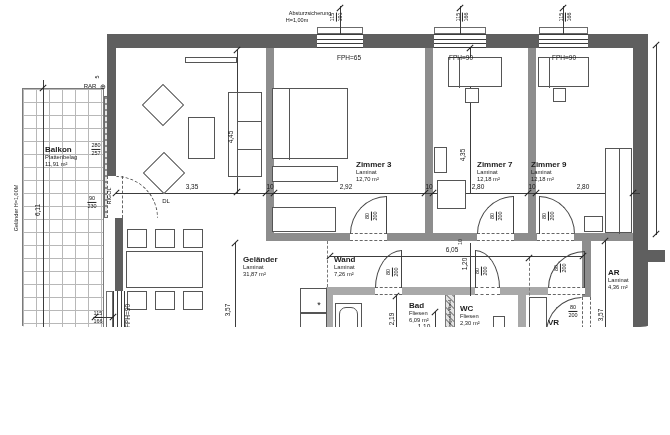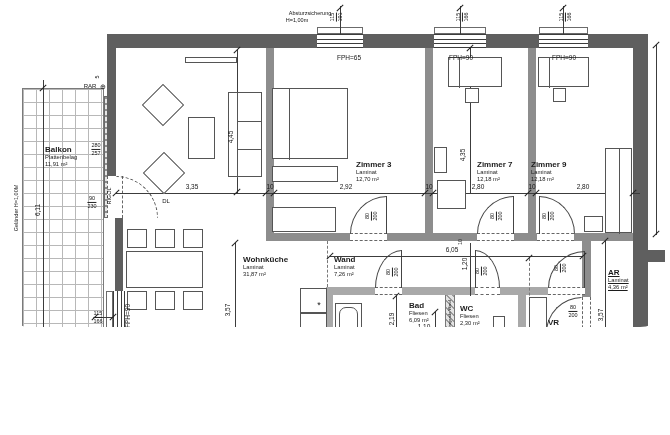--- a/index.html
+++ b/index.html
@@ -229,21 +229,21 @@
   <div class="tri" style="left:544px;top:398px"></div>
   <div class="circle-badge" style="left:549px;top:413px">10</div>
 
   <div id="rooms-layer">
       <div class="room" style="left: 45px; top: 145px;">
         <div class="rn">Balkon</div>
         <div class="rs">Plattenbelag</div>
         <div class="rs">11,91 m²</div>
       </div>
       <div class="room" style="left: 243px; top: 255px;">
-        <div class="rn">Wohnküche</div>
+        <div class="rn">Geländer</div>
         <div class="rs">Laminat</div>
         <div class="rs">31,87 m²</div>
       </div>
       <div class="room" style="left: 356px; top: 160px;">
         <div class="rn">Zimmer 3</div>
         <div class="rs">Laminat</div>
         <div class="rs">12,70 m²</div>
       </div>
       <div class="room" style="left: 477px; top: 160px;">
         <div class="rn">Zimmer 7</div>
@@ -268,21 +268,21 @@
       <div class="room" style="left: 460px; top: 304px;">
         <div class="rn">WC</div>
         <div class="rs">Fliesen</div>
         <div class="rs">2,30 m²</div>
       </div>
       <div class="room" style="left: 548px; top: 318px;">
         <div class="rn">VR</div>
         <div class="rs">Laminat</div>
         <div class="rs">4,25 m²</div>
       </div>
-      <div class="room" style="left: 608px; top: 268px; text-decoration: underline;">
+      <div class="room" style="left: 608px; top: 268px;">
         <div class="rn">AR</div>
         <div class="rs">Laminat</div>
         <div class="rs">4,36 m²</div>
       </div>
     </div>
   <div id="labels-layer">
       <div class="lbl" style="left: 310px; top: 14px; font-size: 5.5px; transform: translate(-50%, -50%);">Absturzsicherung</div>
       <div class="lbl" style="left: 297px; top: 21px; font-size: 5.5px; transform: translate(-50%, -50%);">H=1,00m</div>
       <div class="lbl" style="left: 349px; top: 58px; transform: translate(-50%, -50%);">FPH=65</div>
       <div class="lbl" style="left: 461px; top: 58px; transform: translate(-50%, -50%);">FPH=90</div>

